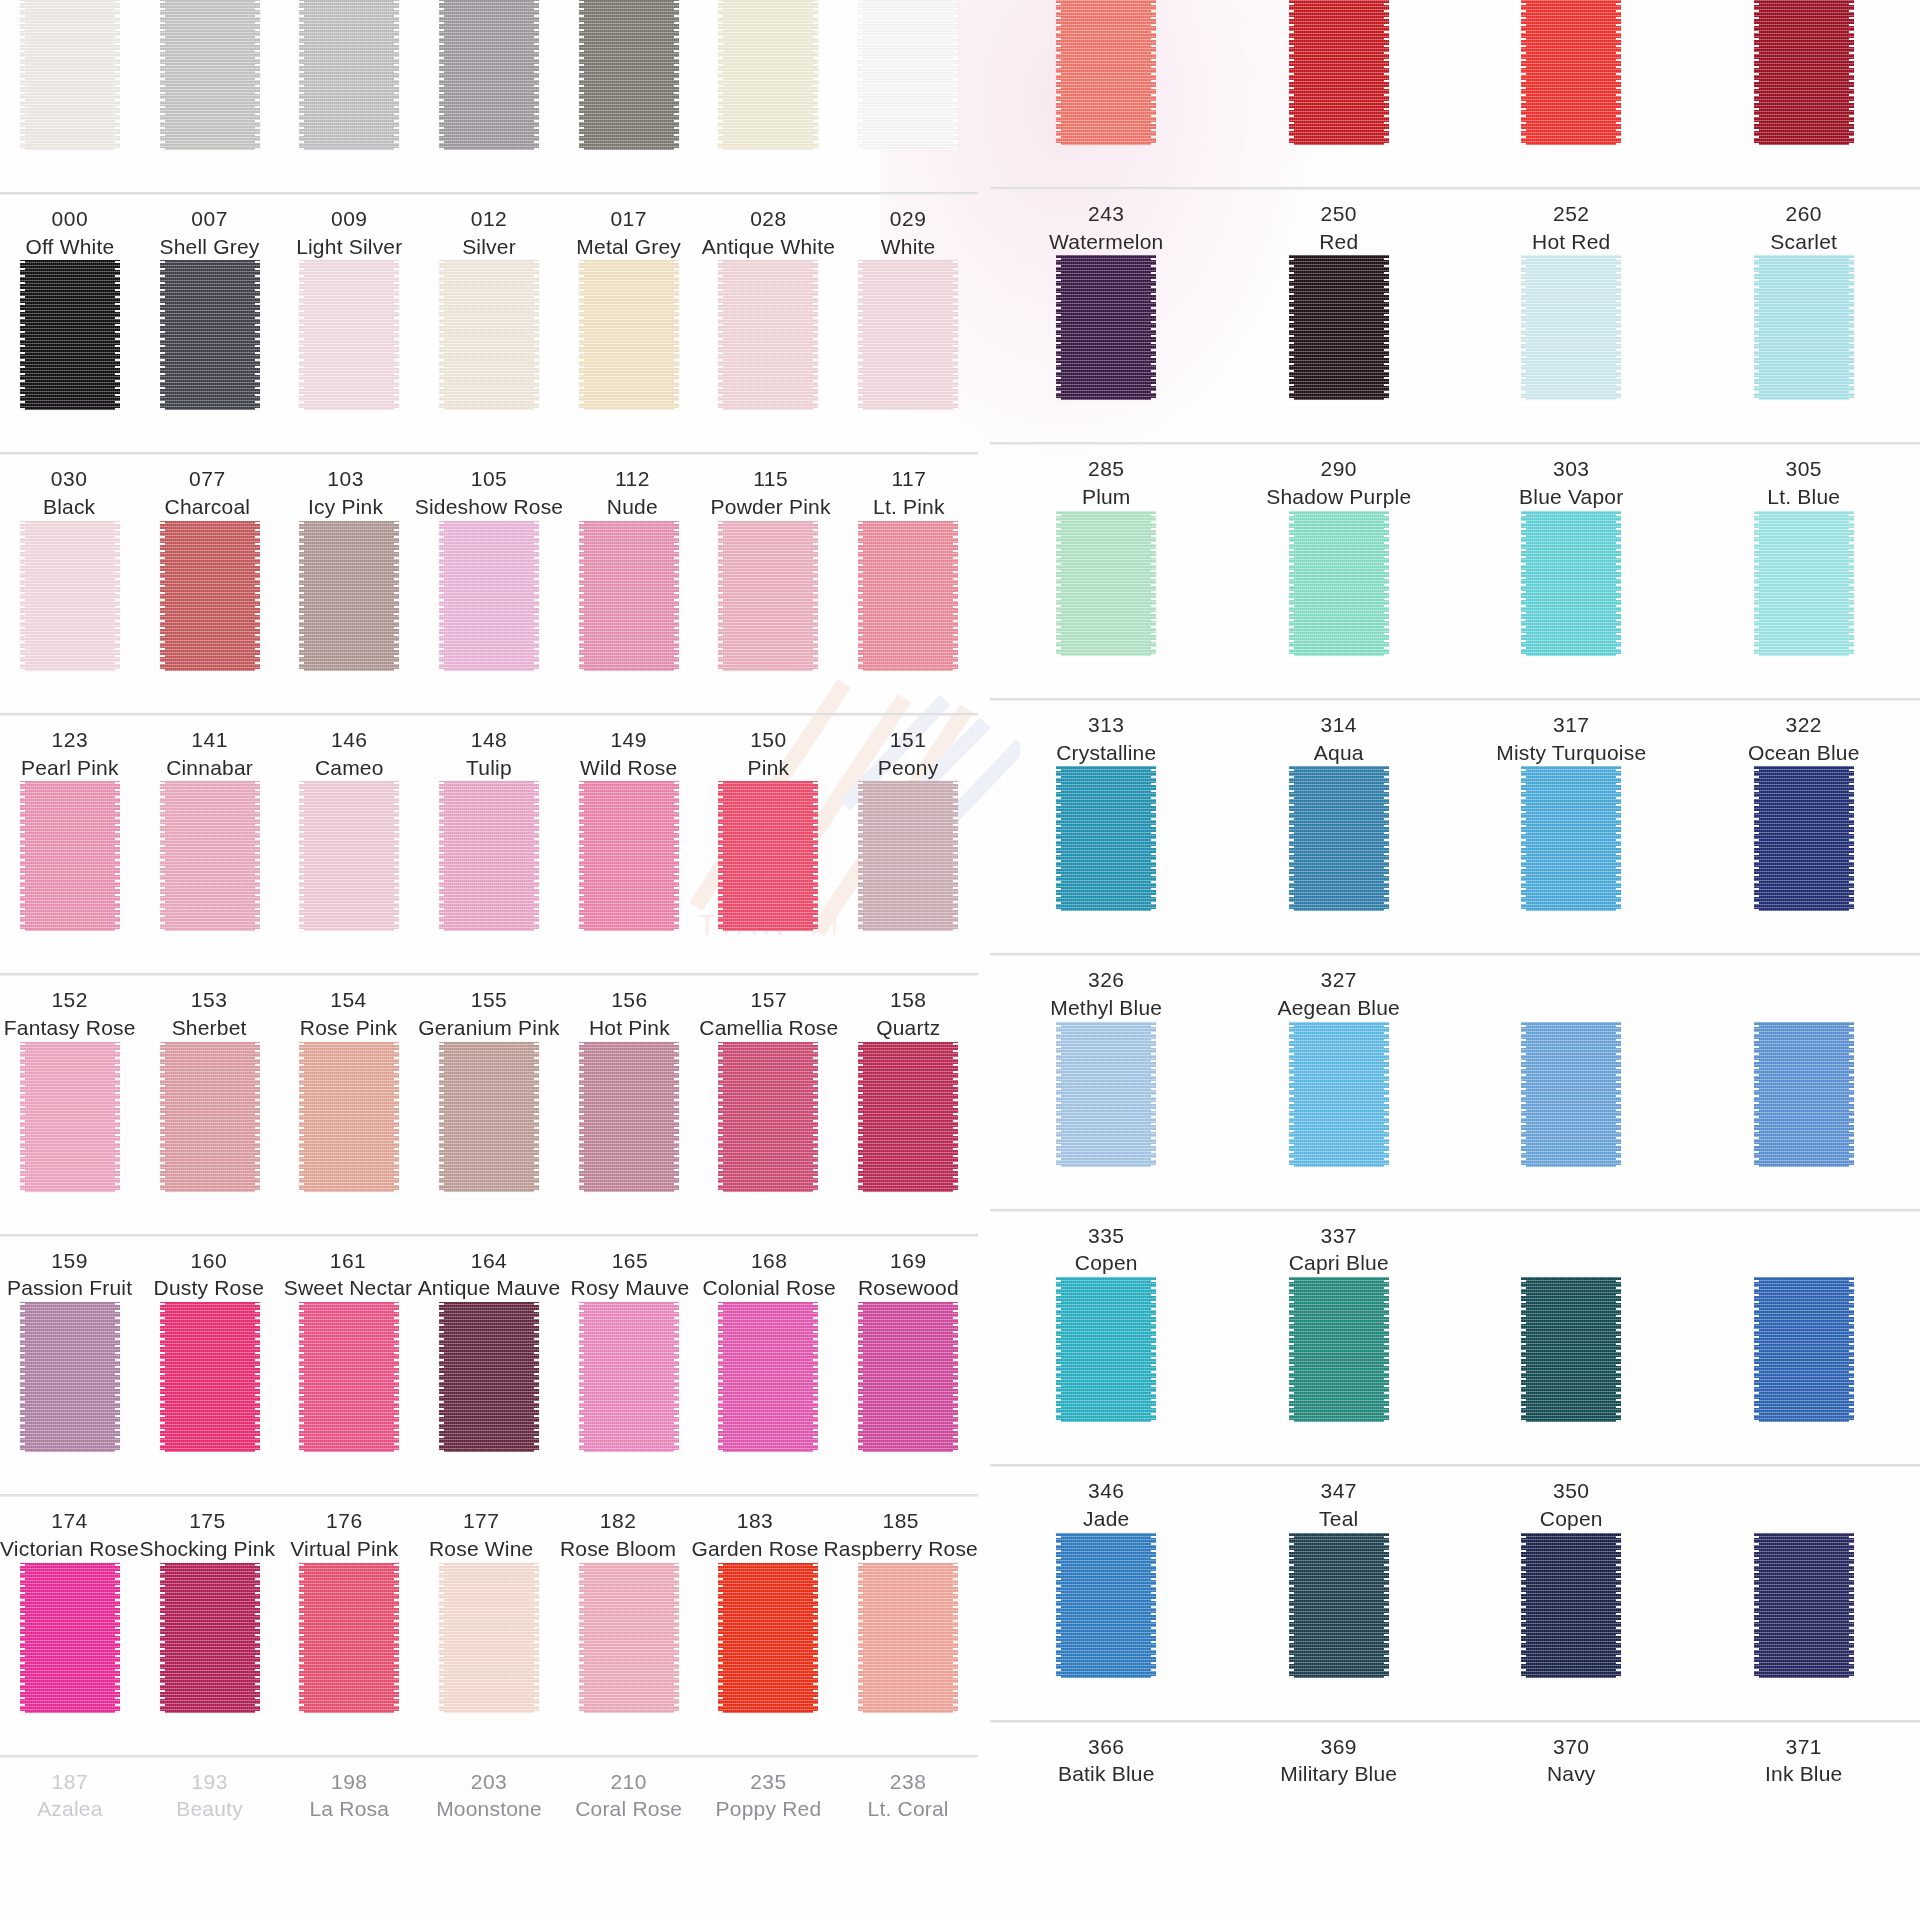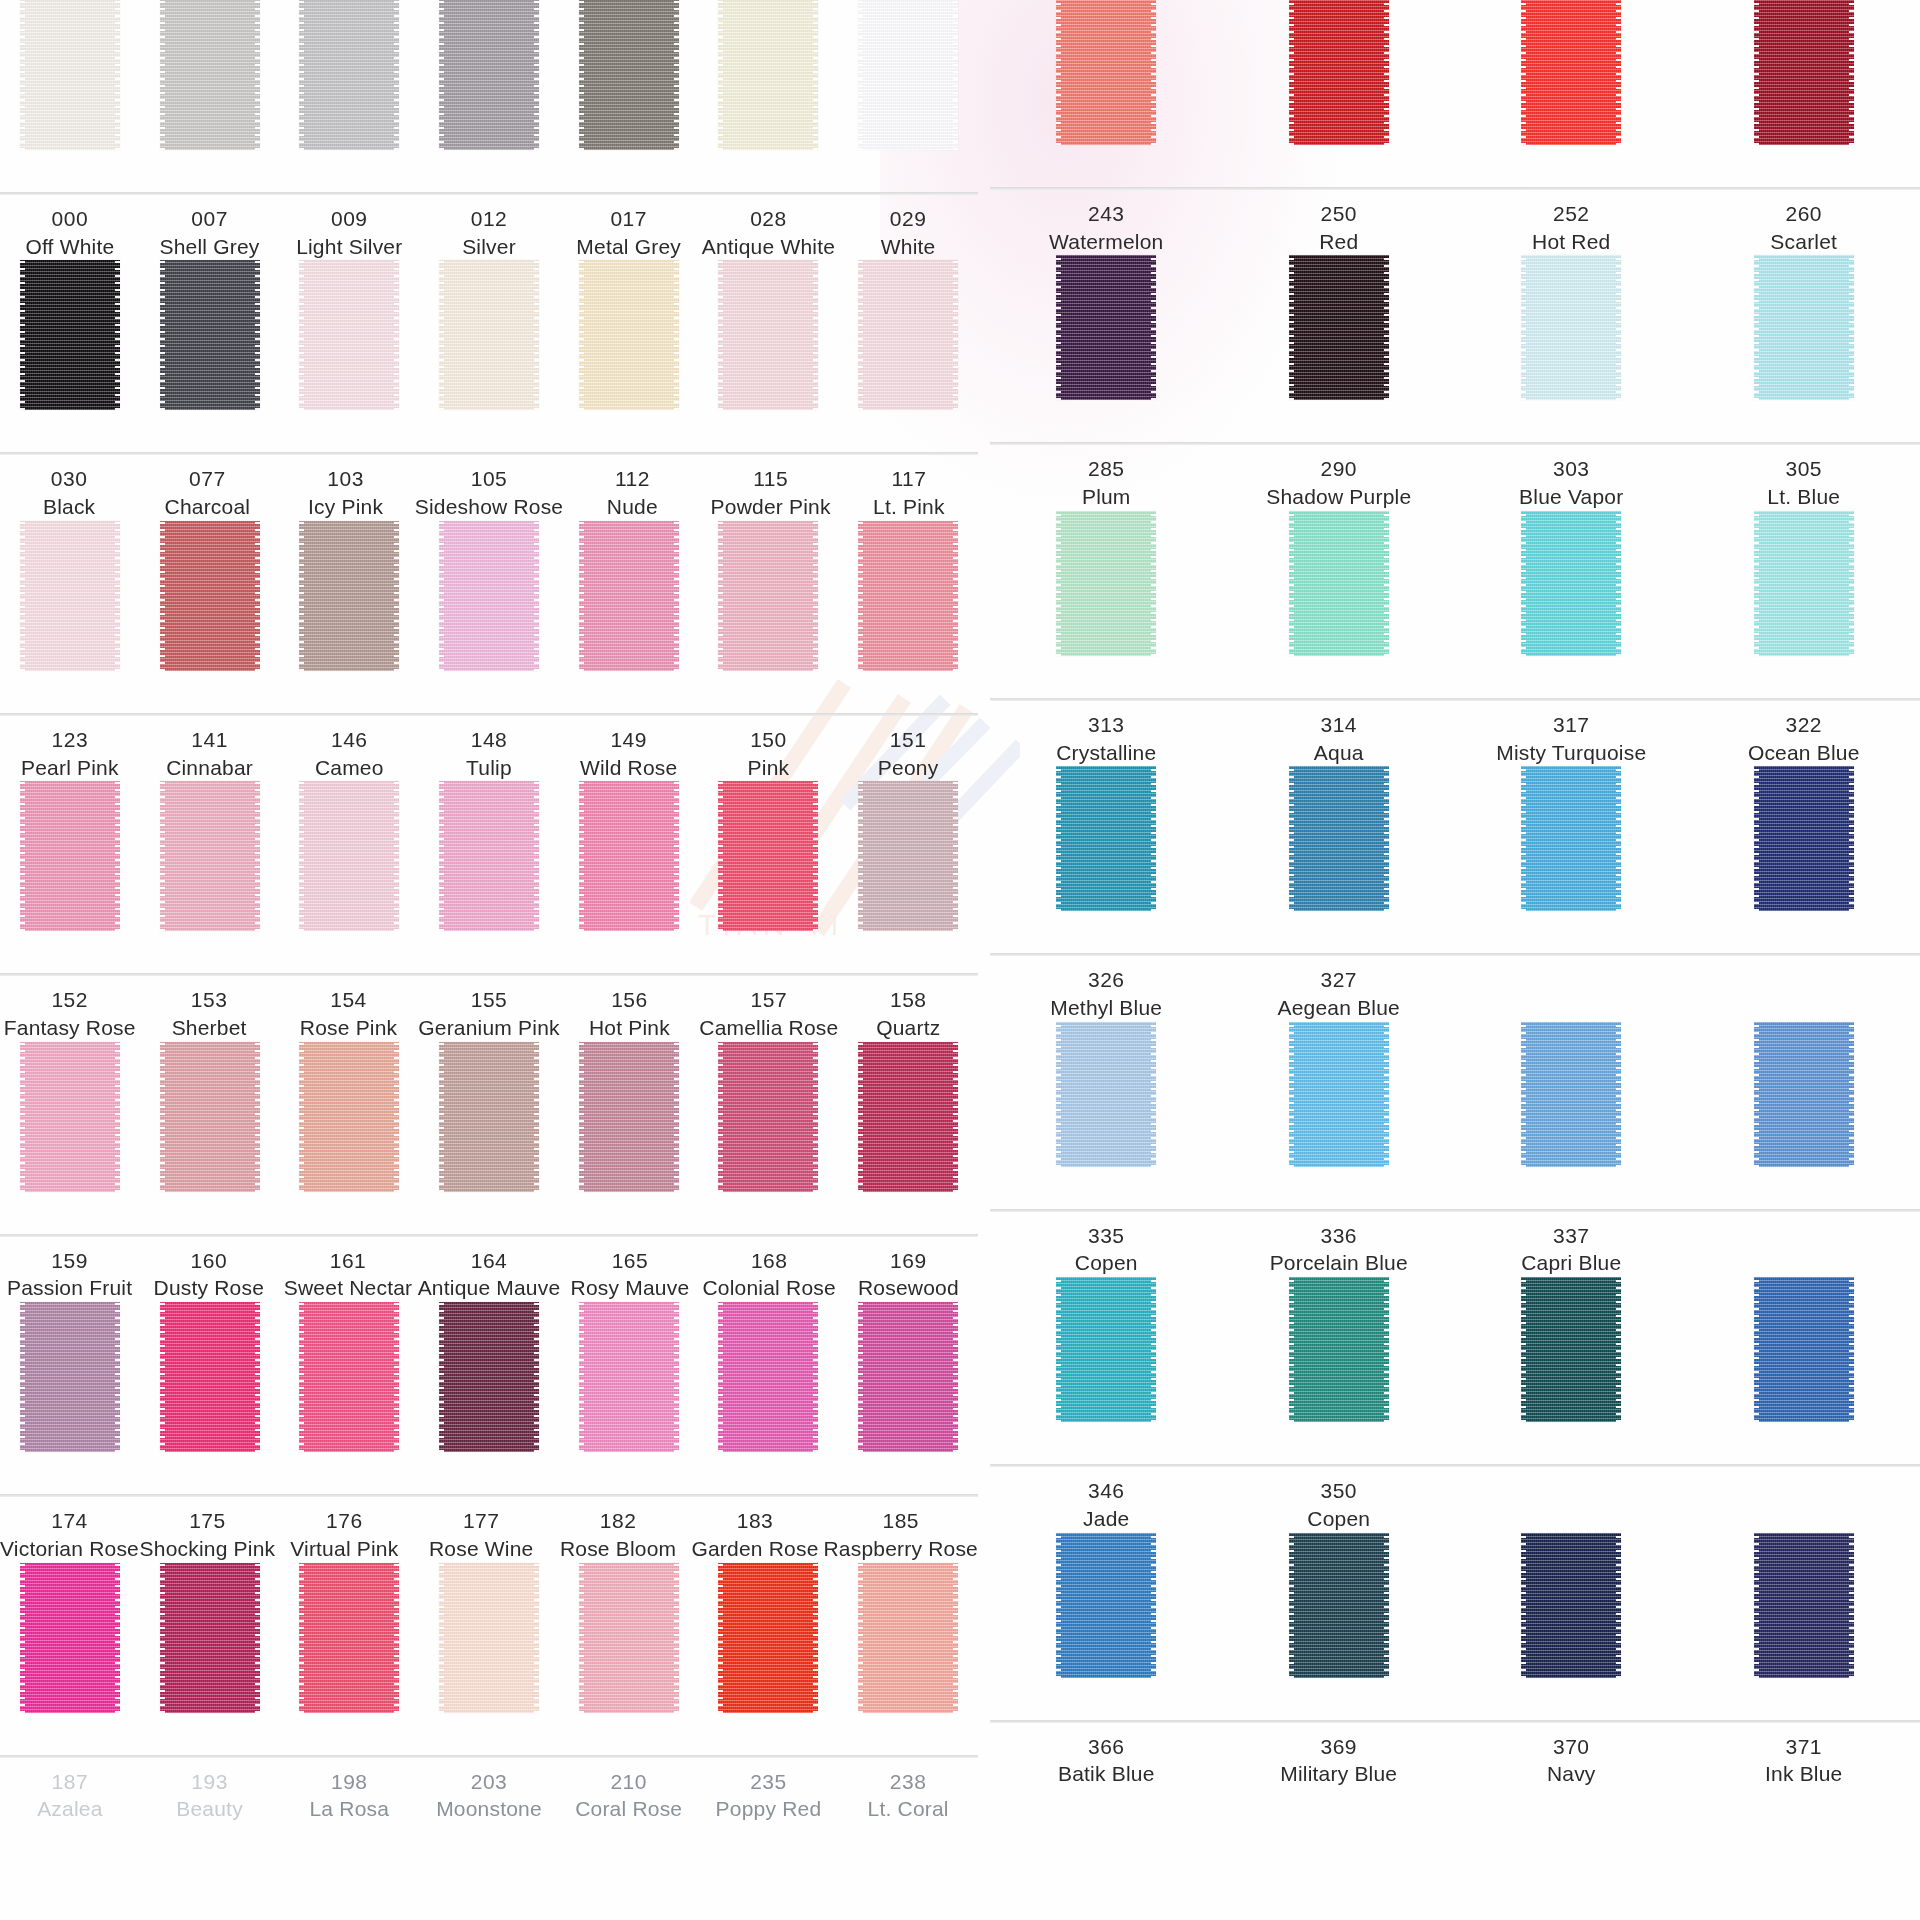--- a/index.html
+++ b/index.html
@@ -807,24 +807,20 @@
             </div>
           </div>
           <div class="shelf"></div>
         </div>
         <div class="labels">
           <div class="lbl">
             <div class="code">335</div>
             <div class="name">Copen</div>
           </div>
           <div class="lbl">
-            <div class="code">336</div>
-            <div class="name">Porcelain Blue</div>
-          </div>
-          <div class="lbl">
             <div class="code">337</div>
             <div class="name">Capri Blue</div>
           </div>
         </div>
         <div class="swatch-row" style="height: 190px;">
           <div class="cell">
             <div class="chip-wrap" style="height: 190px;">
               <div class="chip" style="width: 100px; height: 145px; background: rgb(37, 179, 196); margin-bottom: 45px;"></div>
             </div>
           </div>
@@ -844,20 +840,24 @@
             </div>
           </div>
           <div class="shelf"></div>
         </div>
         <div class="labels">
           <div class="lbl">
             <div class="code">346</div>
             <div class="name">Jade</div>
           </div>
           <div class="lbl">
+            <div class="code">347</div>
+            <div class="name">Teal</div>
+          </div>
+          <div class="lbl">
             <div class="code">350</div>
             <div class="name">Copen</div>
           </div>
         </div>
         <div class="swatch-row" style="height: 190px;">
           <div class="cell">
             <div class="chip-wrap" style="height: 190px;">
               <div class="chip" style="width: 100px; height: 145px; background: rgb(43, 123, 196); margin-bottom: 45px;"></div>
             </div>
           </div>

